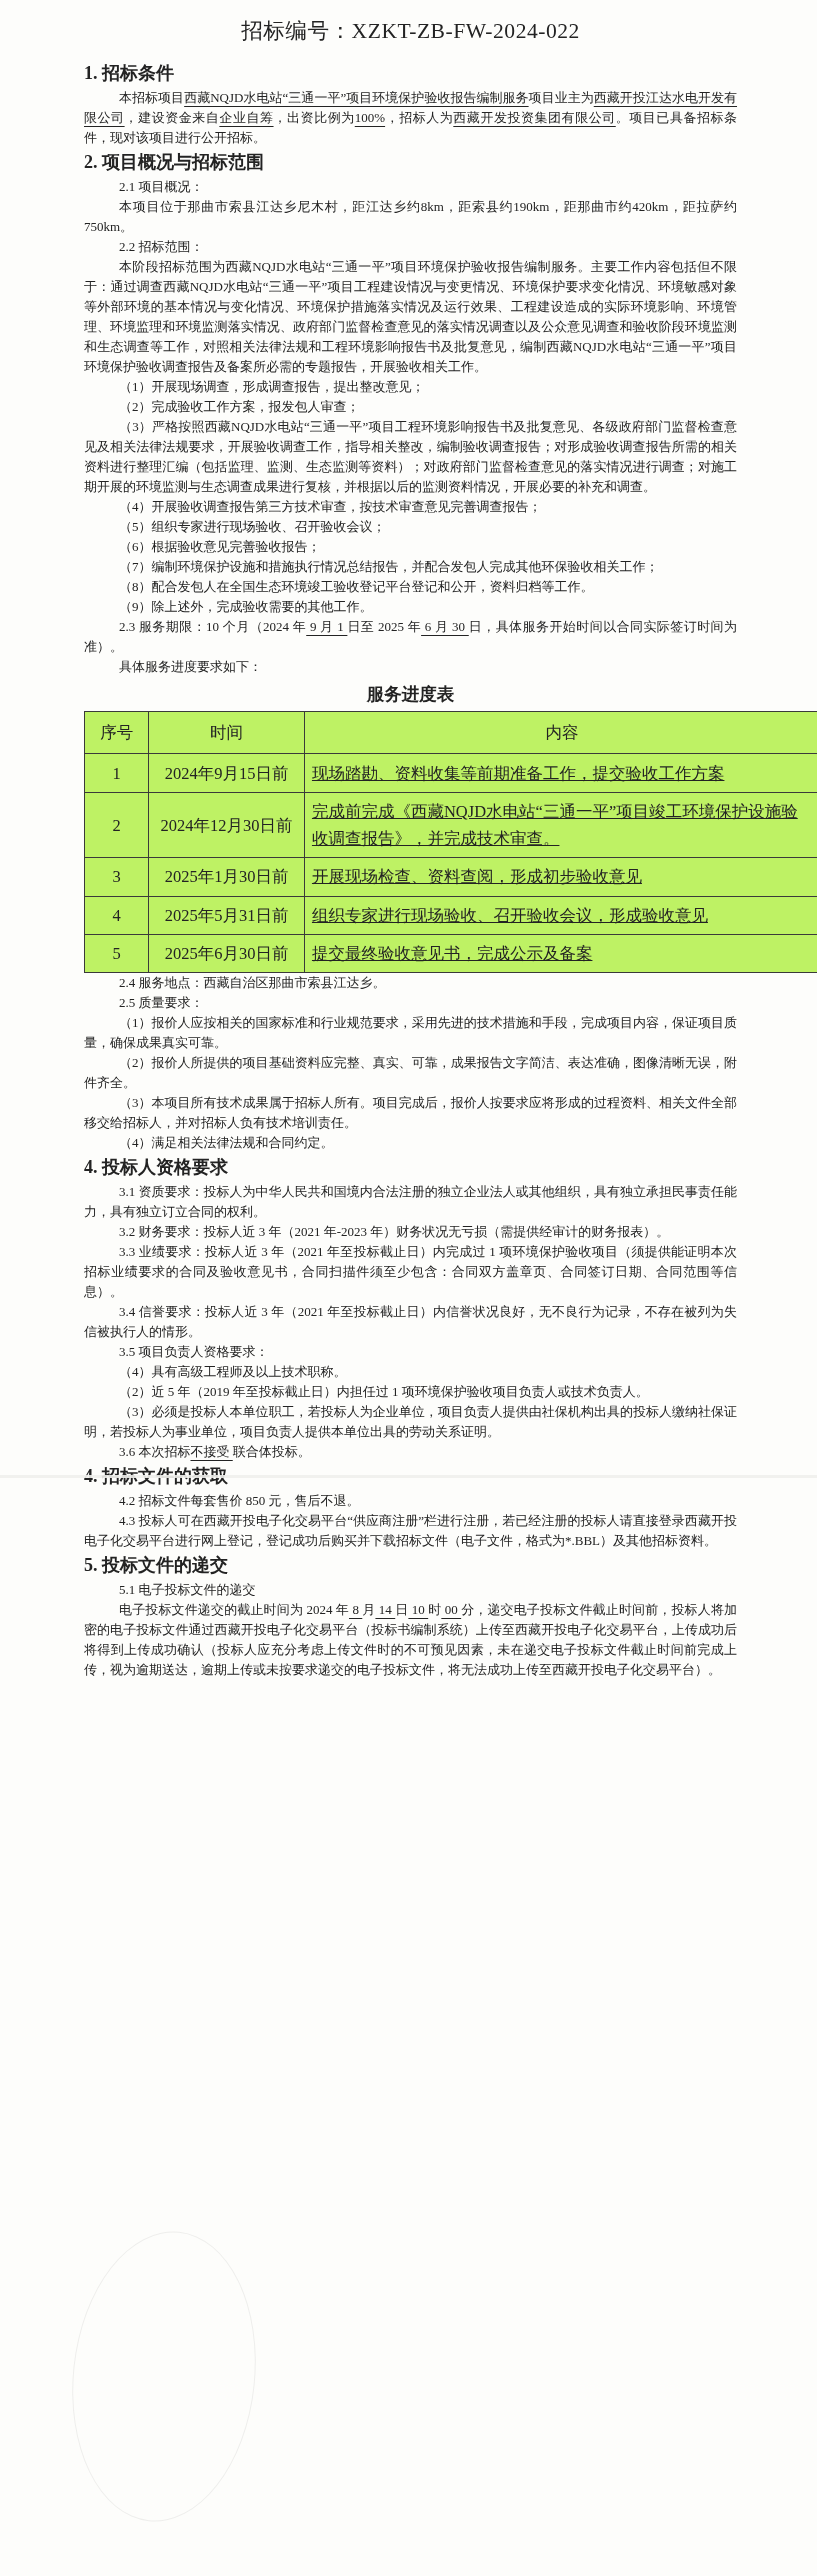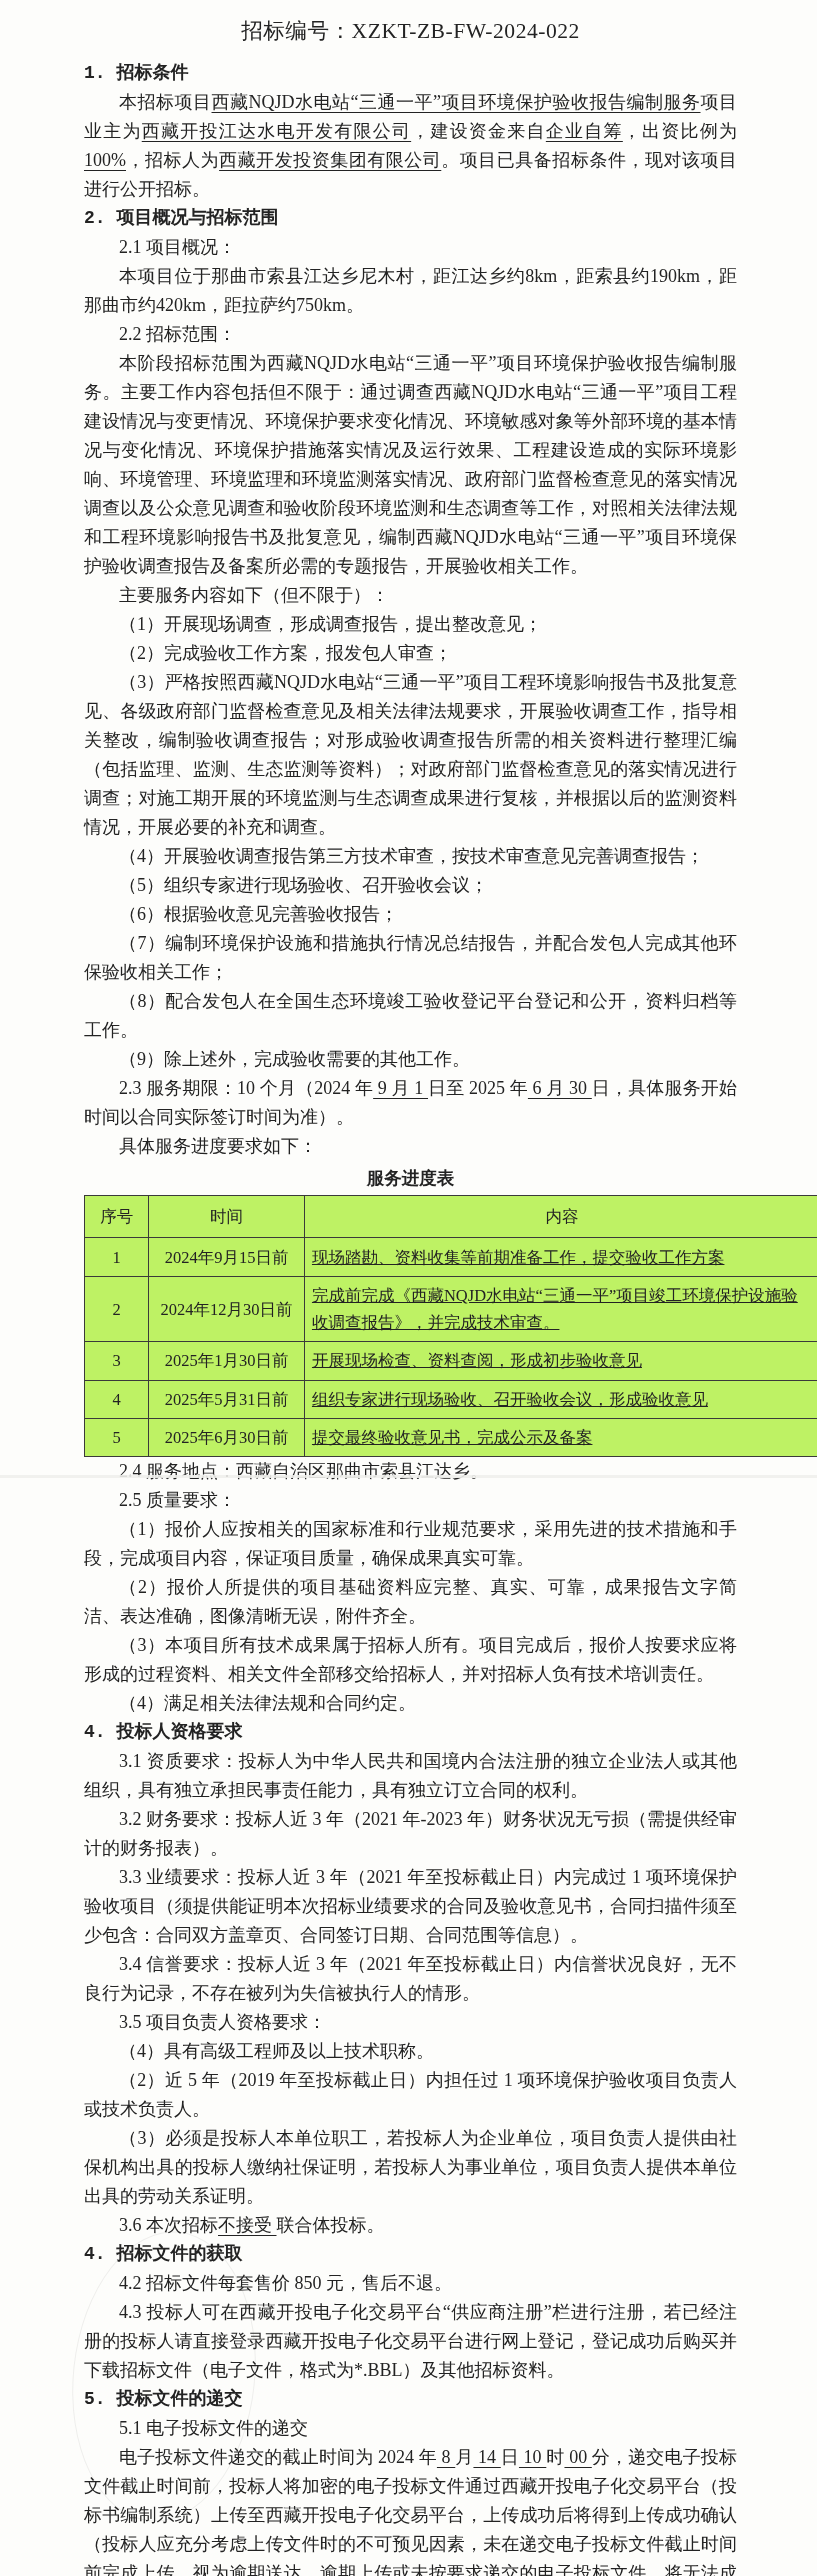--- a/index.html
+++ b/index.html
@@ -14,29 +14,29 @@
   }
   .content { padding:15.5px 81px 0 84px; }
   .doc-no {
     text-align:center;
     font-size:21.6px;
     line-height:31px;
     margin:0 0 12.4px 0;
     letter-spacing:0.5px;
   }
   .sec-title {
-    font-family:Liberation Mono, monospace;
+    font-family:Liberation Serif, serif;
     font-weight:bold;
     font-size:18px;
     line-height:29px;
     margin:0;
   }
   p.body {
-    font-size:18px;
-    line-height:29px;
+    font-size:13px;
+    line-height:20px;
     margin:0;
     text-align:justify;
     text-indent:35px;
   }
   .u { text-decoration:underline; text-decoration-thickness:1px; text-underline-offset:3.6px; }
   .tbl-title {
     text-align:center;
     font-weight:bold;
     font-size:17.5px;
     line-height:29px;
@@ -82,21 +82,20 @@
     <p class="doc-no">招标编号：XZKT-ZB-FW-2024-022</p>
 
     <p class="sec-title">1. 招标条件</p>
     <p class="body"><span>本招标项目</span><span class="u">西藏NQJD水电站“三通一平”项目环境保护验收报告编制服务</span><span>项目业主为</span><span class="u">西藏开投江达水电开发有限公司</span><span>，建设资金来自</span><span class="u">企业自筹</span><span>，出资比例为</span><span class="u">100%</span><span>，招标人为</span><span class="u">西藏开发投资集团有限公司</span><span>。项目已具备招标条件，现对该项目进行公开招标。</span></p>
 
     <p class="sec-title">2. 项目概况与招标范围</p>
     <p class="body">2.1 项目概况：</p>
     <p class="body">本项目位于那曲市索县江达乡尼木村，距江达乡约8km，距索县约190km，距那曲市约420km，距拉萨约750km。</p>
     <p class="body">2.2 招标范围：</p>
     <p class="body">本阶段招标范围为西藏NQJD水电站“三通一平”项目环境保护验收报告编制服务。主要工作内容包括但不限于：通过调查西藏NQJD水电站“三通一平”项目工程建设情况与变更情况、环境保护要求变化情况、环境敏感对象等外部环境的基本情况与变化情况、环境保护措施落实情况及运行效果、工程建设造成的实际环境影响、环境管理、环境监理和环境监测落实情况、政府部门监督检查意见的落实情况调查以及公众意见调查和验收阶段环境监测和生态调查等工作，对照相关法律法规和工程环境影响报告书及批复意见，编制西藏NQJD水电站“三通一平”项目环境保护验收调查报告及备案所必需的专题报告，开展验收相关工作。</p>
-    <p class="body">主要服务内容如下（但不限于）：</p>
     <p class="body">（1）开展现场调查，形成调查报告，提出整改意见；</p>
     <p class="body">（2）完成验收工作方案，报发包人审查；</p>
     <p class="body">（3）严格按照西藏NQJD水电站“三通一平”项目工程环境影响报告书及批复意见、各级政府部门监督检查意见及相关法律法规要求，开展验收调查工作，指导相关整改，编制验收调查报告；对形成验收调查报告所需的相关资料进行整理汇编（包括监理、监测、生态监测等资料）；对政府部门监督检查意见的落实情况进行调查；对施工期开展的环境监测与生态调查成果进行复核，并根据以后的监测资料情况，开展必要的补充和调查。</p>
     <p class="body">（4）开展验收调查报告第三方技术审查，按技术审查意见完善调查报告；</p>
     <p class="body">（5）组织专家进行现场验收、召开验收会议；</p>
     <p class="body">（6）根据验收意见完善验收报告；</p>
     <p class="body">（7）编制环境保护设施和措施执行情况总结报告，并配合发包人完成其他环保验收相关工作；</p>
     <p class="body">（8）配合发包人在全国生态环境竣工验收登记平台登记和公开，资料归档等工作。</p>
     <p class="body">（9）除上述外，完成验收需要的其他工作。</p>
     <p class="body"><span>2.3 服务期限：10 个月（2024 年</span><span class="u"> 9 月 1 </span><span>日至 2025 年</span><span class="u"> 6 月 30 </span><span>日，具体服务开始时间以合同实际签订时间为准）。</span></p>

